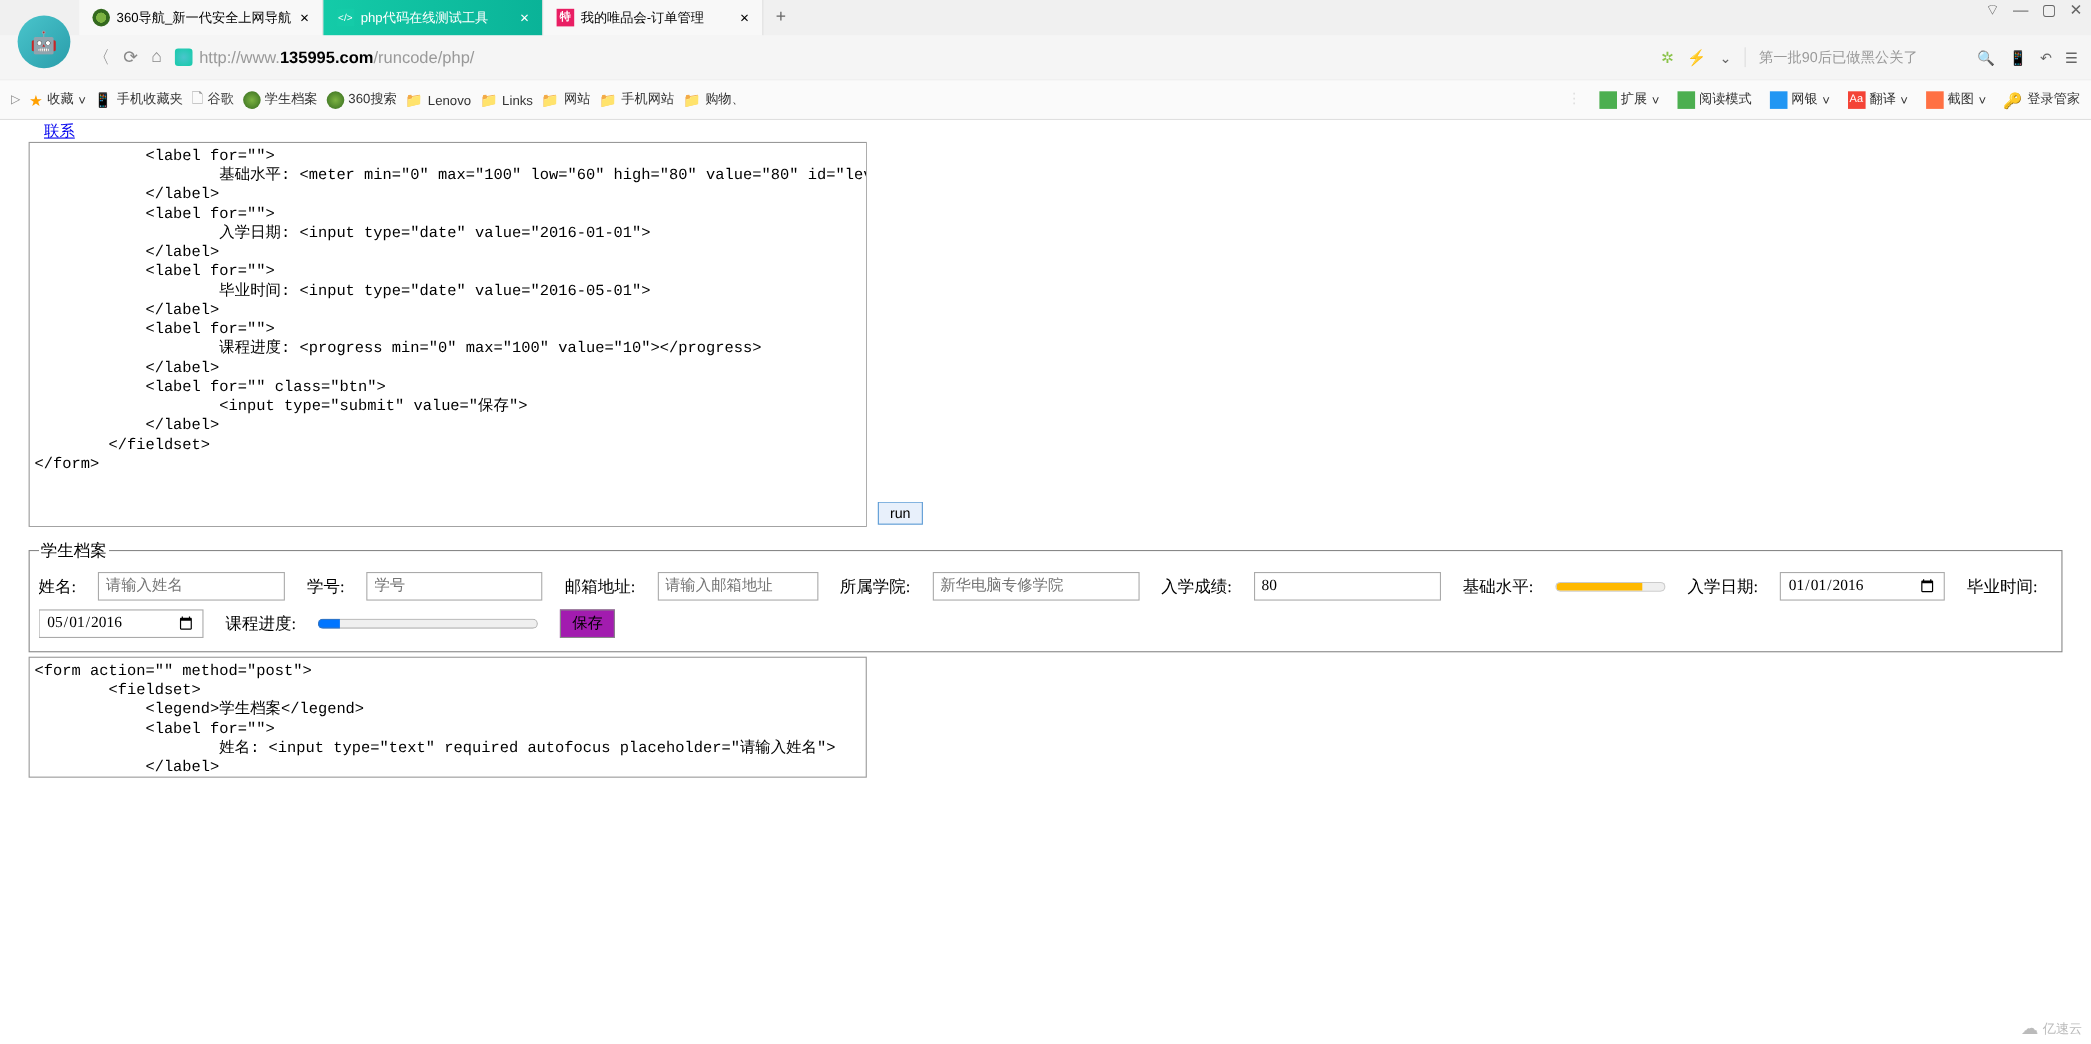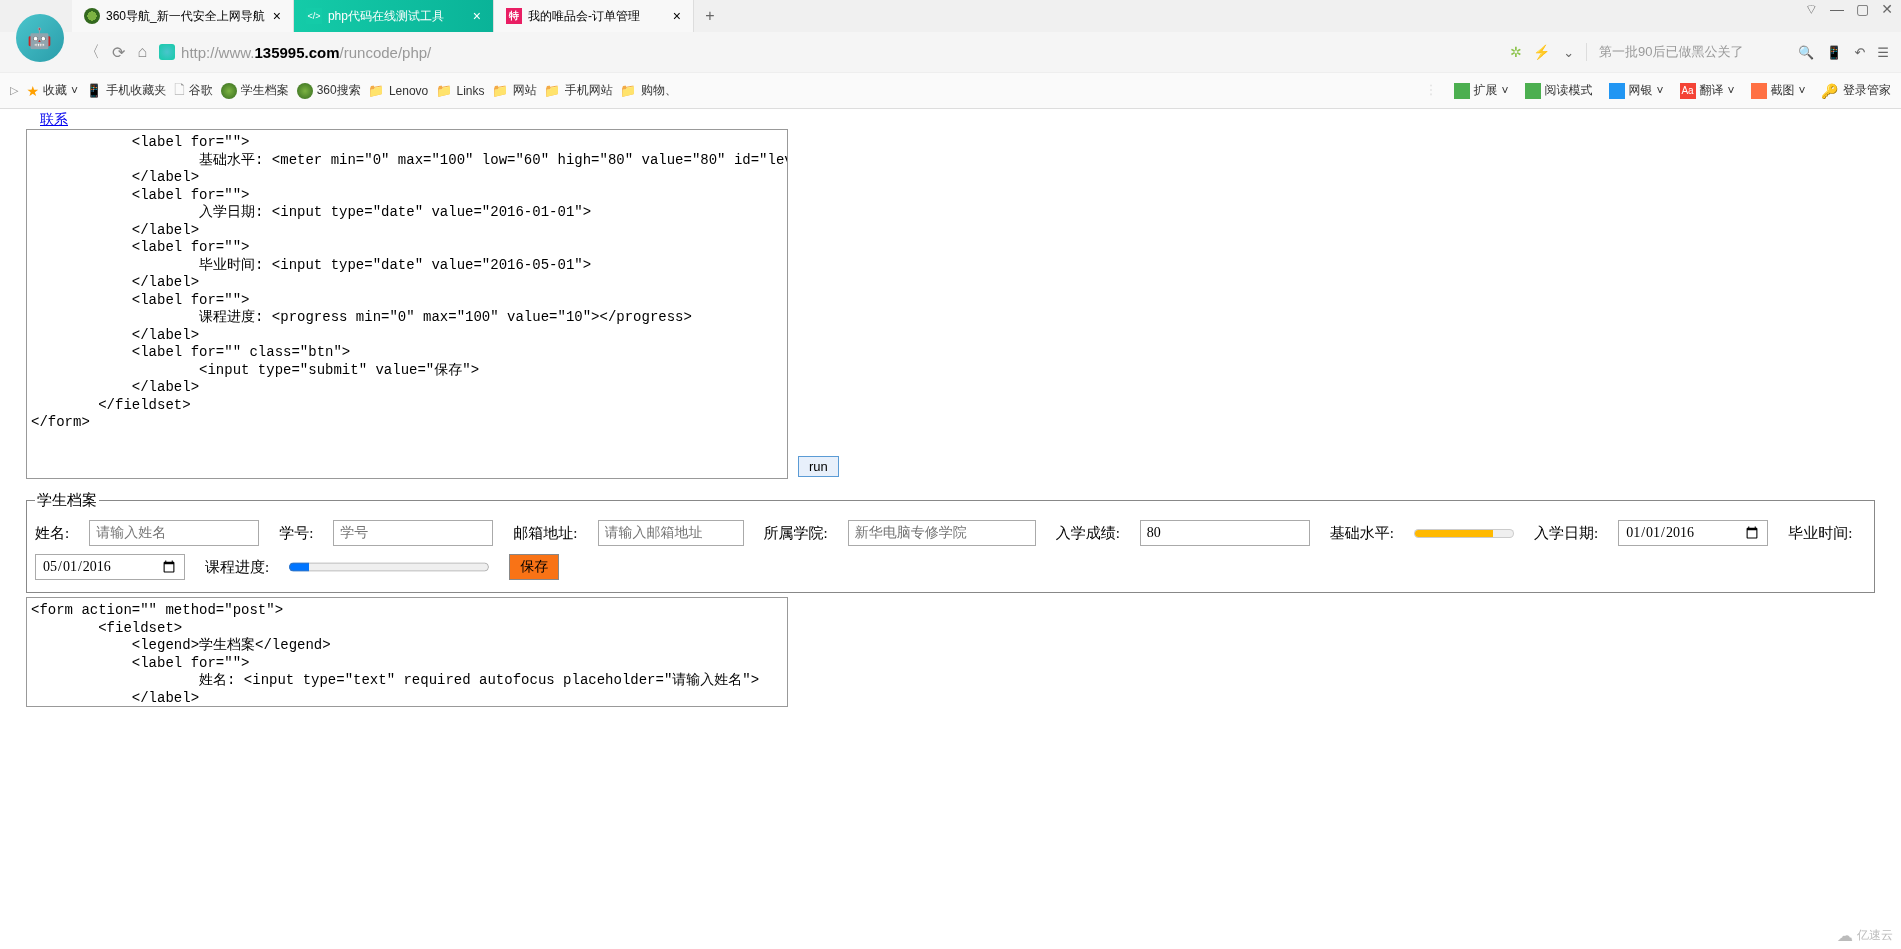--- a/index.html
+++ b/index.html
@@ -69,21 +69,21 @@
     .form-label { white-space: nowrap; }
     .form-row input[type="text"], .form-row input[type="email"], .form-row input[type="number"], .form-row input[type="date"] { border: 1px solid #aaa; padding: 3px 6px; font-size: 14px; font-family: inherit; height: 26px; }
     input.name-in { width: 170px; }
     input.id-in { width: 160px; }
     input.email-in { width: 146px; }
     input.school-in { width: 188px; }
     input.score-in { width: 170px; }
     input.date-in { width: 150px; font-family: Arial; }
     meter { width: 100px; height: 18px; }
     progress { width: 200px; height: 18px; }
-    .save-btn { padding: 3px 10px; border: 1px solid #888; background: #f97316; cursor: pointer; font-size: 14px; }
+    .save-btn { padding: 3px 10px; border: 1px solid #888; background: #a21caf; cursor: pointer; font-size: 14px; }
     
     .output-box { width: 762px; height: 110px; border: 1px solid #999; font-family: "Courier New", monospace; font-size: 14px; padding: 4px; white-space: pre; overflow-y: scroll; color: #000; line-height: 1.25; margin: 4px 0 0 6px; }
     
     .watermark { position: absolute; bottom: 4px; right: 8px; color: #bbb; font-size: 12px; display: flex; align-items: center; gap: 4px; }
     .watermark .cloud { font-size: 16px; }
   </style>
 </head>
 <body>
 
 <div class="browser-chrome">

